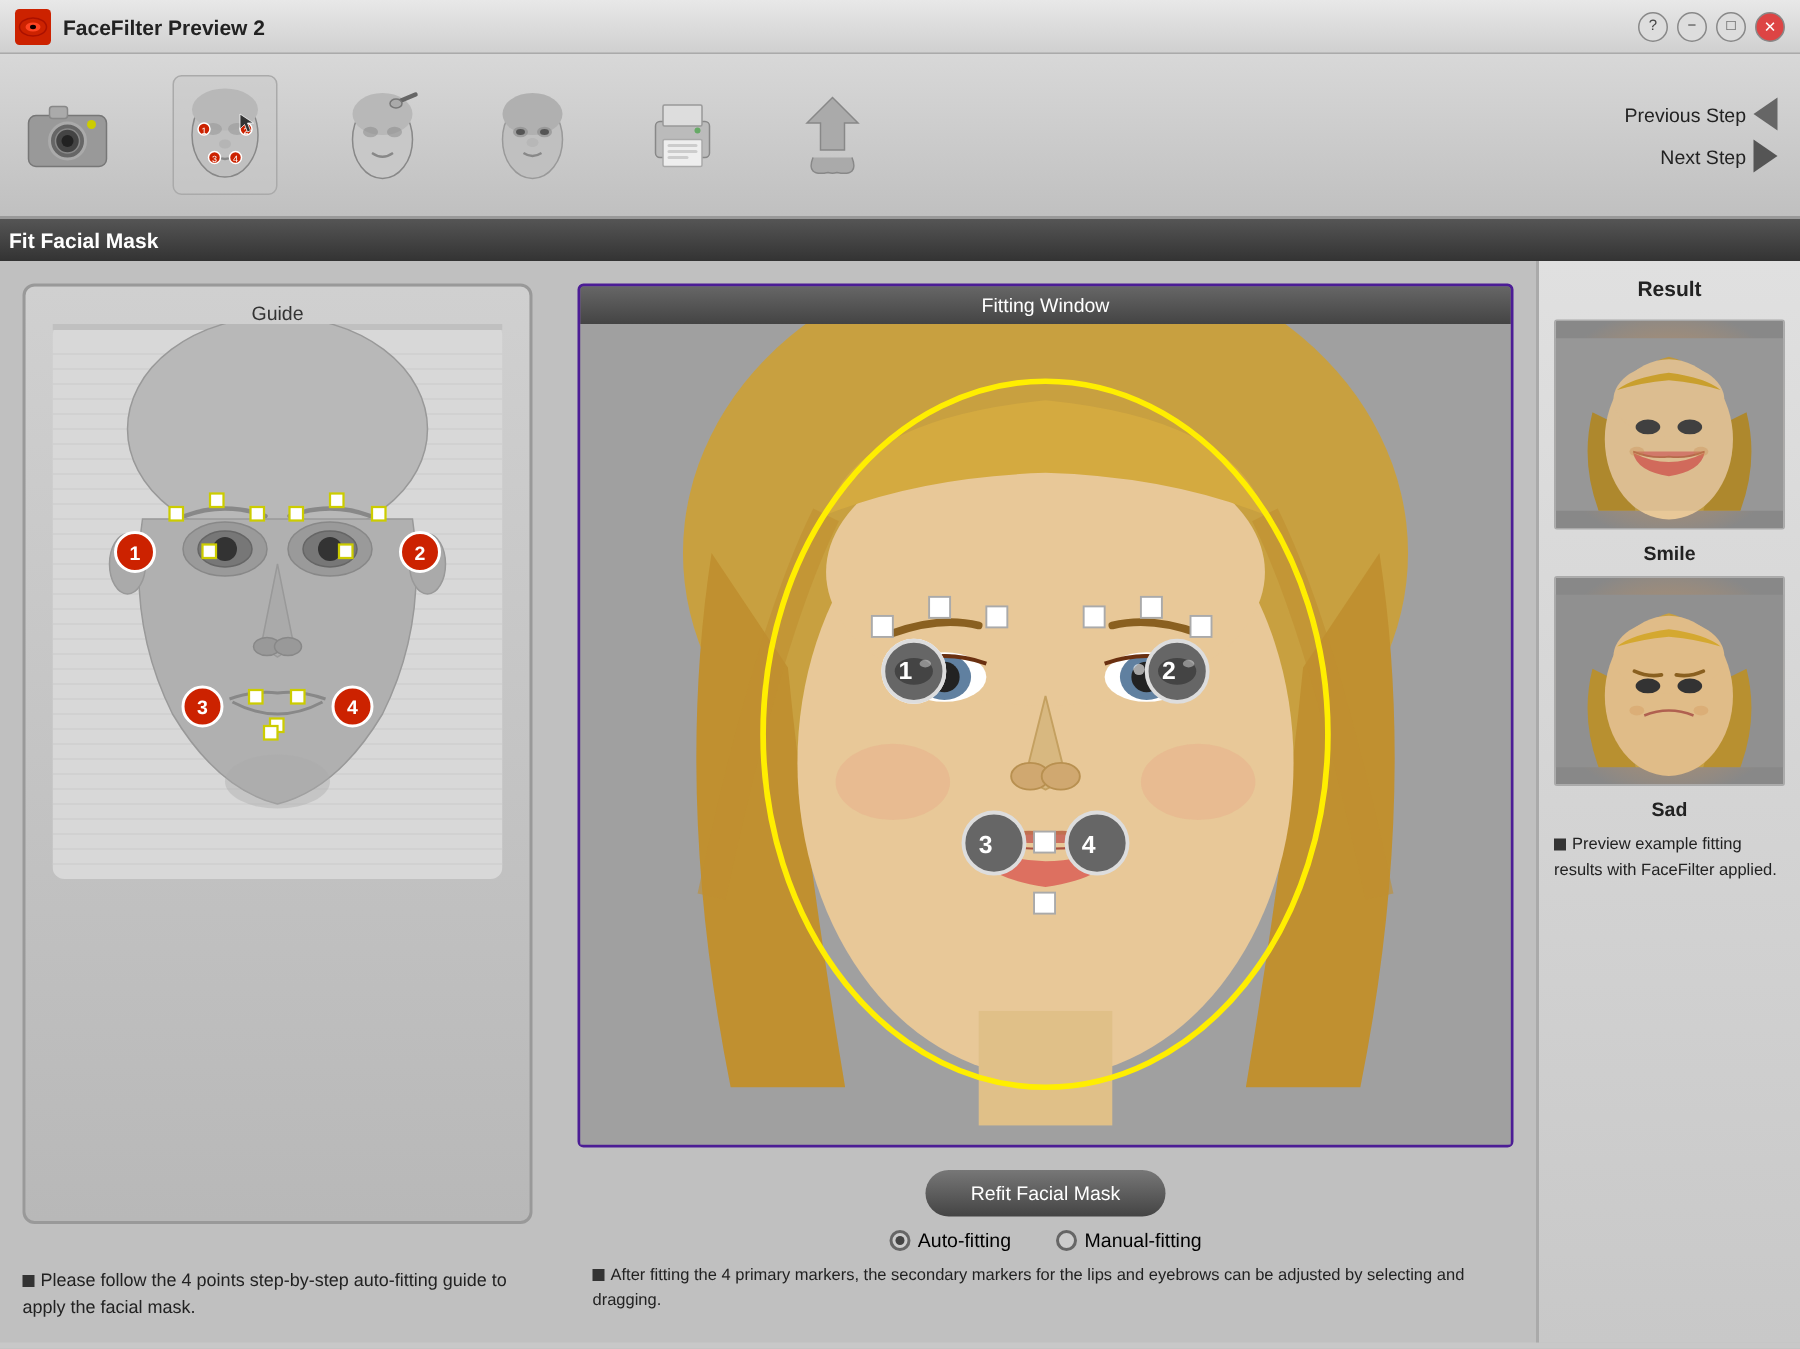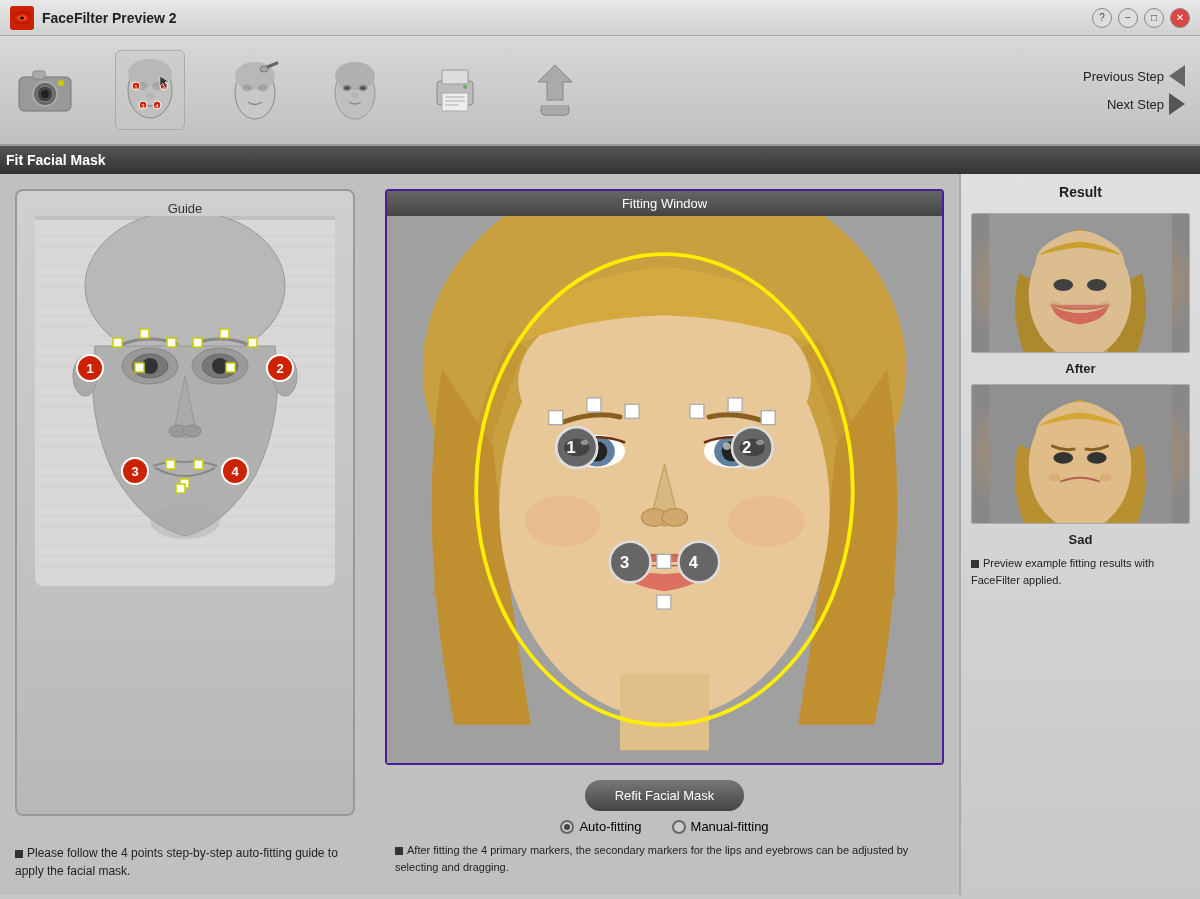--- a/index.html
+++ b/index.html
@@ -254,21 +254,21 @@
       display: inline-block;
       width: 8px;
       height: 8px;
       background: #333;
       margin-right: 4px;
       vertical-align: middle;
     }
 
     
     #right-panel {
-      width: 241px;
+      width: 176px;
       background: linear-gradient(to bottom, #e0e0e0, #c8c8c8);
       border-left: 2px solid #aaa;
       padding: 10px;
       display: flex;
       flex-direction: column;
       gap: 8px;
     }
     #result-title {
       text-align: center;
       font-size: 14px;
@@ -668,21 +668,21 @@
         <path d="M50 42 Q62 32 92 28 Q122 32 134 42 Q115 36 92 34 Q69 36 50 42 Z" fill="#d4a830"></path>
         <ellipse cx="75" cy="72" rx="10" ry="6" fill="#444"></ellipse>
         <ellipse cx="109" cy="72" rx="10" ry="6" fill="#444"></ellipse>
         <path d="M63 92 Q78 98 92 96 Q106 98 121 92" stroke="#c07050" stroke-width="1.5" fill="#dd8070"></path>
         <path d="M63 93 Q92 108 121 93 Q118 108 92 112 Q66 108 63 93Z" fill="#dd7060"></path>
         <ellipse cx="66" cy="92" rx="6" ry="4" fill="#d09050" opacity="0.3"></ellipse>
         <ellipse cx="118" cy="92" rx="6" ry="4" fill="#d09050" opacity="0.3"></ellipse>
         <rect x="0" y="0" width="185" height="140" fill="rgba(0,0,0,0.05)"></rect>
       </svg>
     </div>
-    <div class="result-label">After</div>
+    <div class="result-label">Smile</div>
 
     <div class="result-photo">
       <svg width="100%" height="100%" viewBox="0 0 185 140">
         <rect width="185" height="140" fill="#909090"></rect>
         <path d="M50 50 Q70 20 92 15 Q115 20 135 50 Q150 70 120 140 L65 140 Z" fill="#c8a040"></path>
         <path d="M30 60 Q20 100 35 140 L65 140 Q55 100 50 70 Z" fill="#b89030"></path>
         <path d="M155 60 Q165 100 150 140 L120 140 Q130 100 135 70 Z" fill="#b89030"></path>
         <ellipse cx="92" cy="82" rx="52" ry="65" fill="#e0bC88"></ellipse>
         <ellipse cx="92" cy="50" rx="45" ry="30" fill="#e0bc88"></ellipse>
         <path d="M50 42 Q62 32 92 28 Q122 32 134 42 Q115 36 92 34 Q69 36 50 42 Z" fill="#d4a830"></path>

